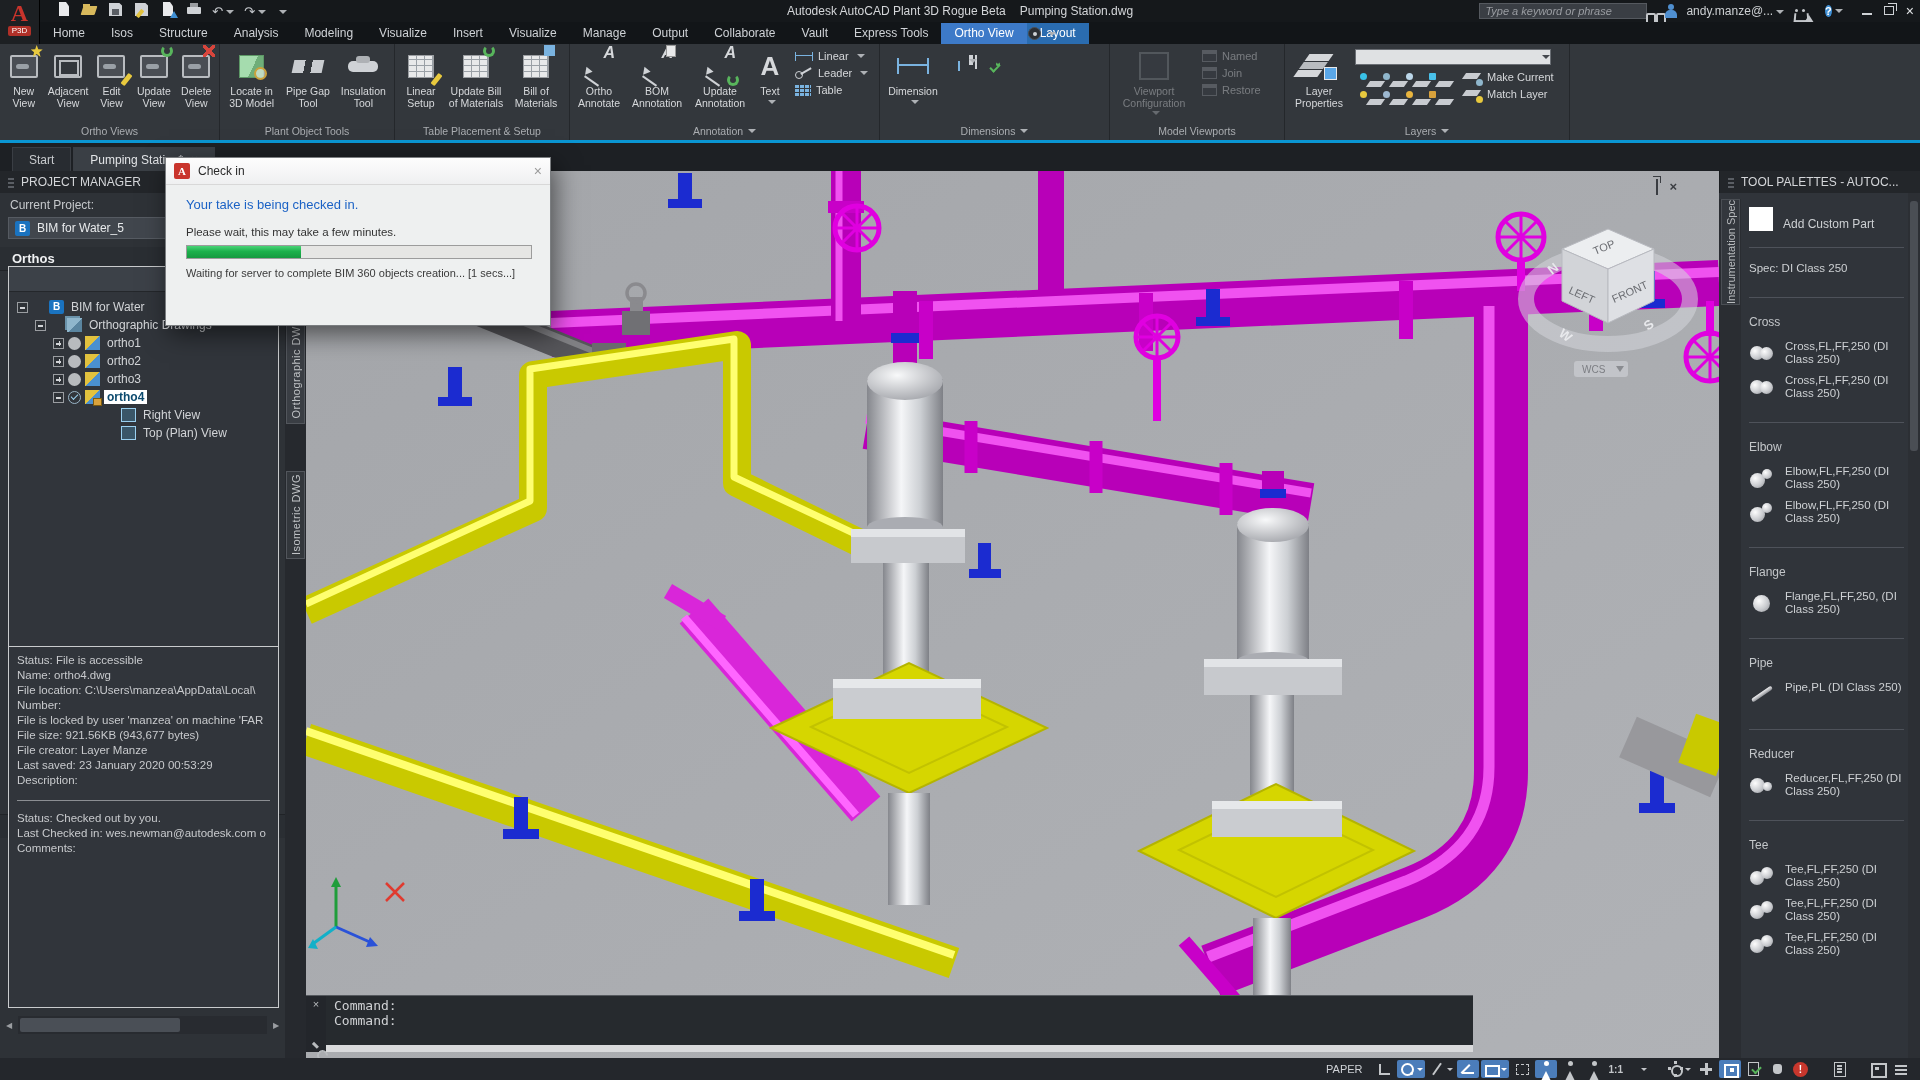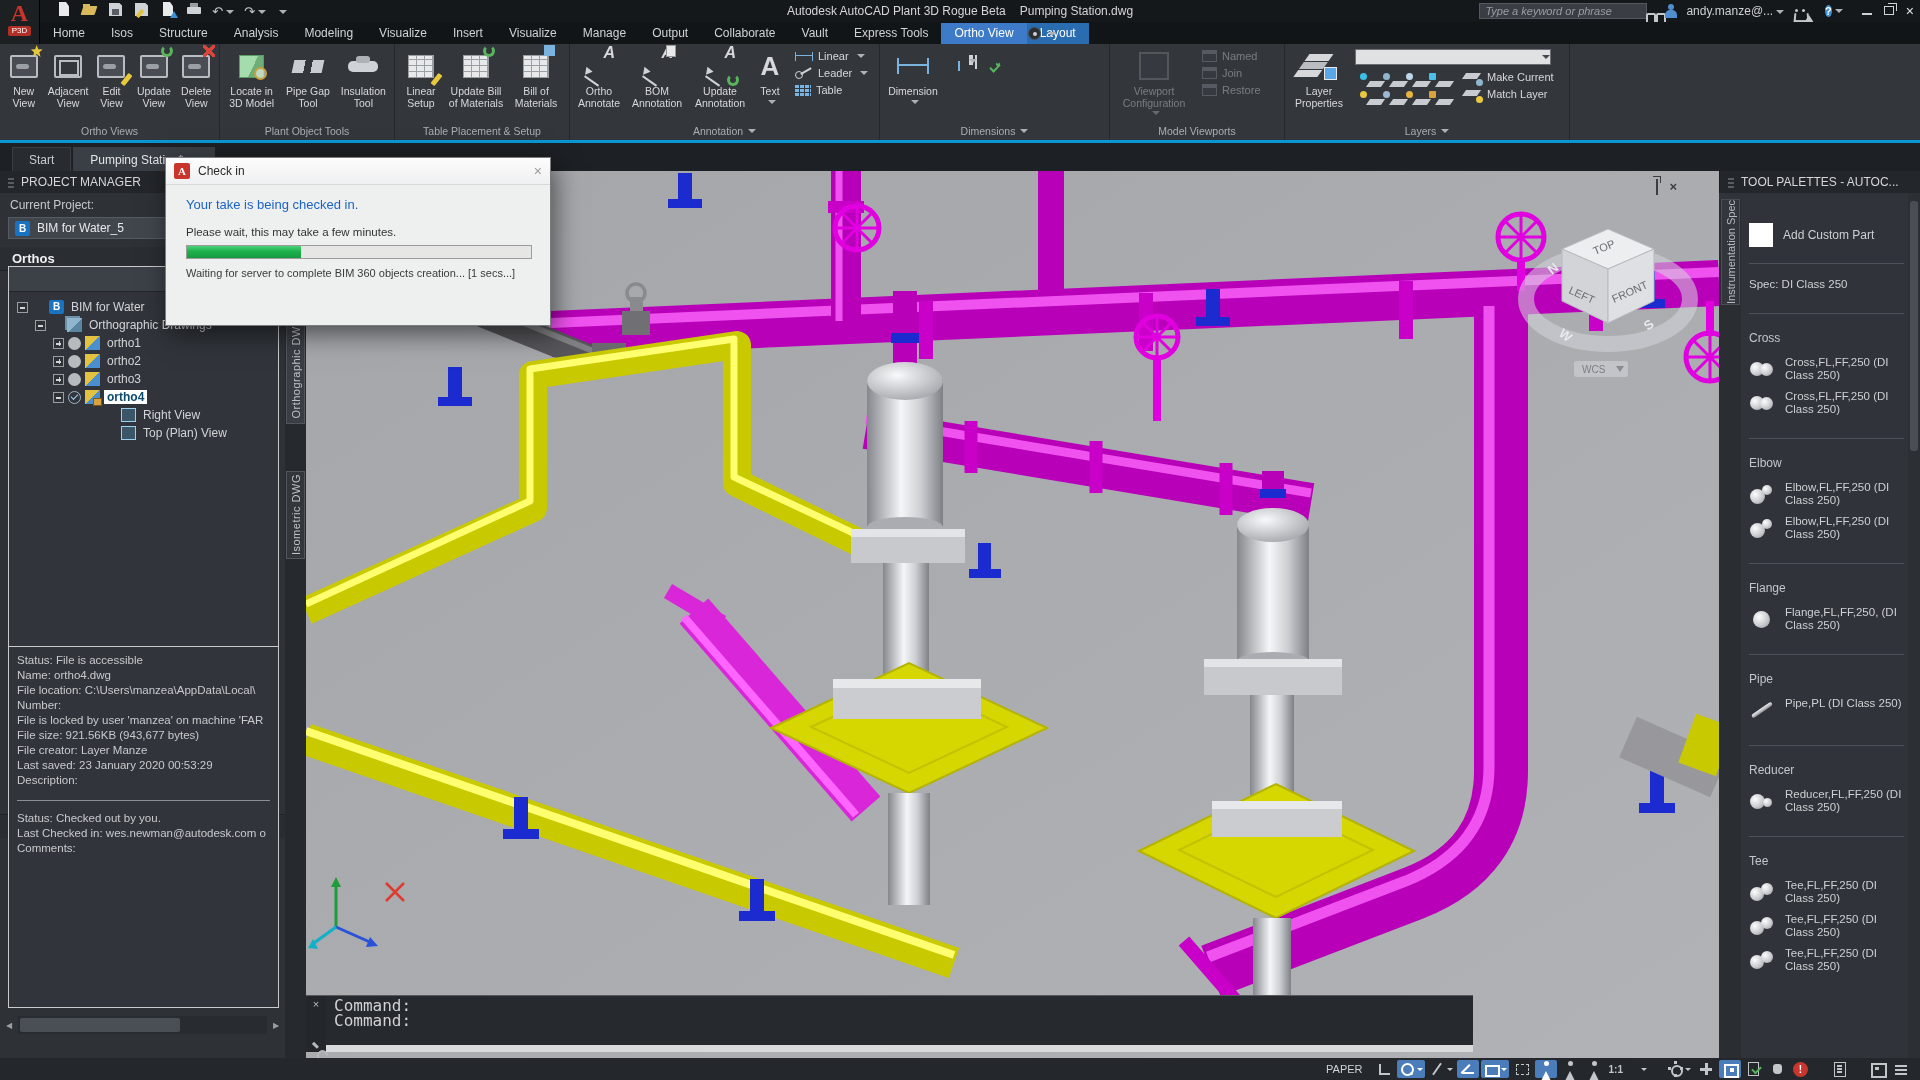--- a/index.html
+++ b/index.html
@@ -198,37 +198,37 @@
 .vpctrl .vx{color:#3a3d42;font-weight:bold;font-size:13px}
 
 
 .cmdwin{position:absolute;left:0;top:824px;width:1167px;height:57px;display:flex;z-index:4;border-top:1px solid #55595e}
 .cmdleft{width:20px;background:#23262b;display:flex;flex-direction:column;align-items:center;justify-content:space-between;padding:3px 0;flex:none}
 .cmdx{color:#b8bbbe;font-size:11px;line-height:11px}
 .wrench{width:12px;height:12px;position:relative}
 .wrench::before{content:"";position:absolute;left:1px;top:1px;width:7px;height:7px;border:2.5px solid #b8bbbe;border-radius:50%;border-bottom-color:transparent;transform:rotate(-45deg)}
 .wrench::after{content:"";position:absolute;right:0;bottom:0;width:2.5px;height:7px;background:#b8bbbe;transform:rotate(-45deg)}
 .cmdbody{flex:1;display:flex;flex-direction:column}
-.cmdhist{flex:1;background:#262a2e;padding:2px 8px;font-family:"DejaVu Sans Mono","Liberation Mono",monospace;font-size:16px;color:#d0d2d5;line-height:15px}
+.cmdhist{flex:1;background:#262a2e;padding:2px 8px;font-family:"DejaVu Sans Mono","Liberation Mono",monospace;font-size:13px;color:#d0d2d5;line-height:15px}
 .cmdinput{height:18px;background:#31353a;display:flex;align-items:center;padding:0 6px;gap:6px}
 .cmdico{width:14px;height:11px;border:1px solid #8a8e94;position:relative;flex:none}
 .cmdico::after{content:"";position:absolute;right:-7px;top:3px;border:3px solid transparent;border-top-color:#8a8e94}
 .cmdfield{flex:1;background:transparent;border:none;color:#cfd2d6;font-size:12px;font-style:italic;outline:none;margin-left:8px}
 .cmdfield::placeholder{color:#9a9ea3;font-style:italic}
 .cmdedge{height:7px;background:#d9dadc}
 
 
 .palette .phead{border-left:1px solid #1a1d20}
 .paltabs{position:absolute;left:0;top:28px;width:22px;bottom:0;background:#2a2d32}
 .ptab{position:absolute;left:2px;width:19px;background:#33373d;border:1px solid #4a4e54;color:#b8bbbe;font-size:11px;display:flex;align-items:center;justify-content:center}
 .ptab span{writing-mode:vertical-rl;transform:rotate(180deg);white-space:nowrap}
 .ptab.active{background:#3c4046;color:#dcdee1}
 .palbody{position:absolute;left:22px;right:12px;top:22px;bottom:0;overflow:hidden;padding:12px 4px 0 8px}
 .prow{display:flex;gap:10px;align-items:flex-start}
-.prow.p-tool{margin-top:18px;align-items:center}
+.prow.p-tool{margin-top:2px;align-items:flex-end}
 .prow.p-spec{margin-top:16px;border-top:1px solid #4e525a;padding-top:14px}
 .prow.p-group{margin-top:22px;border-top:1px solid #4e525a;padding-top:18px}
 .prow.p-item{margin-top:11px}
 .prow.p-item+ .prow.p-item{margin-top:8px}
 .plab{font-size:11.5px;line-height:13px;color:#cdd0d3;max-width:128px}
 .p-group .plab{font-size:12px;color:#c3c6c9}
 .p-tool .plab{font-size:12px}
 .pi{width:26px;height:26px;position:relative;flex:none}
 .pi::before,.pi::after{content:"";position:absolute;border-radius:50%;background:radial-gradient(circle at 35% 35%,#fdfdfd,#c9cbcf 55%,#8f9196)}
 .pi-blank{background:#fff;width:24px;height:24px}

